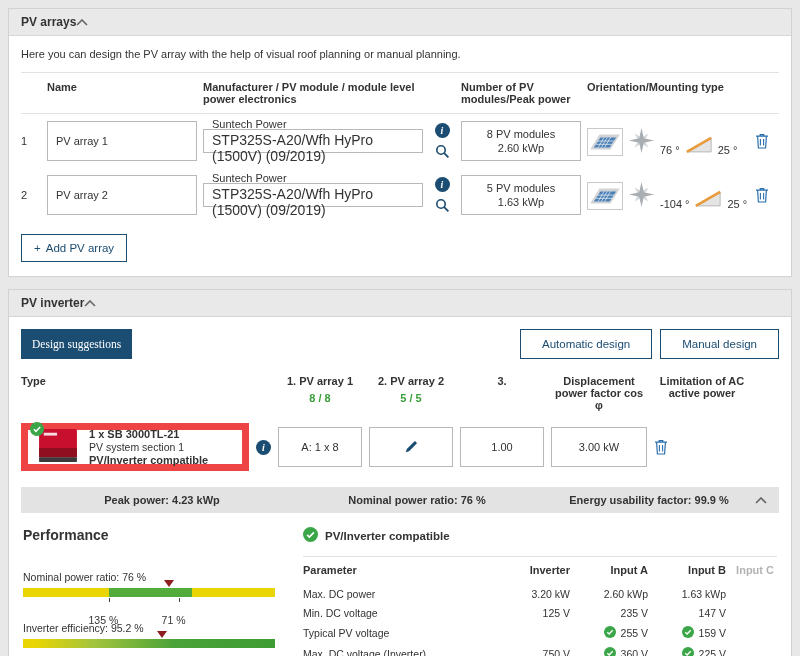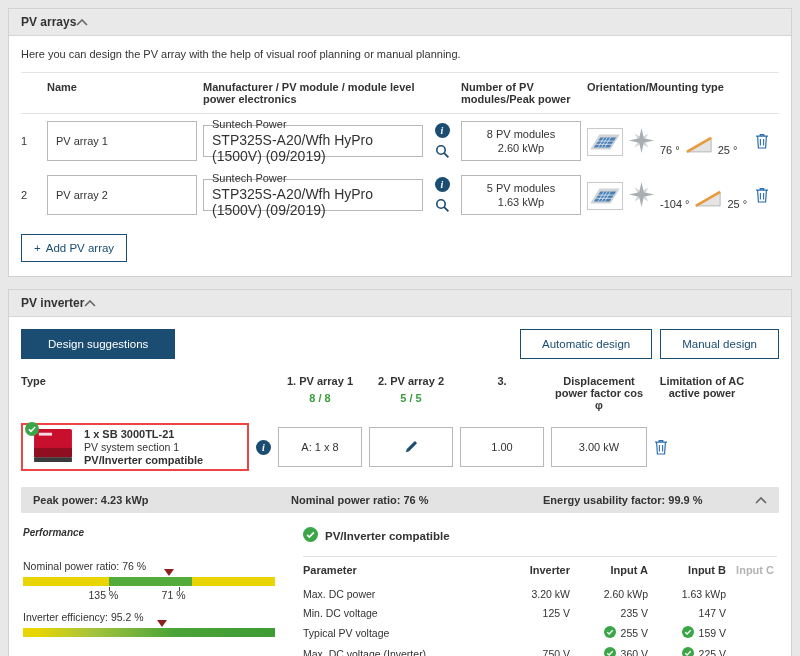--- a/index.html
+++ b/index.html
@@ -12,70 +12,70 @@
   .sec-body { padding:10px 12px 14px; }
   .desc { margin:2px 0 12px; }
 
   
   .arr-grid { display:grid; grid-template-columns:20px 150px 220px 26px 120px 1fr 24px; column-gap:6px; align-items:center; }
   .arr-head { font-weight:bold; border-top:1px solid #e2e2e2; border-bottom:1px solid #e2e2e2; padding:8px 0; align-items:start; }
   .arr-row { padding:7px 0; }
   .field { border:1px solid #b8b8b8; height:40px; width:100%; display:flex; align-items:center; padding:0 8px;
            background:#fff; font:inherit; color:#333; }
   input.field { outline:none; }
-  .mod-box { border:1px solid #b8b8b8; height:32px; padding:3px 8px; display:flex; flex-direction:column; justify-content:center; gap:2px; cursor:pointer; }
+  .mod-box { border:1px solid #b8b8b8; height:24px; padding:3px 8px; display:flex; flex-direction:column; justify-content:center; gap:2px; cursor:pointer; }
   .mod-line2 { font-size:14px; }
   .icon-stack { display:flex; flex-direction:column; gap:6px; align-items:center; }
   .centered-box { border:1px solid #b8b8b8; height:40px; display:flex; flex-direction:column; align-items:center; justify-content:center; gap:2px; }
   .orient { display:flex; align-items:flex-end; gap:5px; }
   .thumb { border:1px solid #c9c9c9; background:#fff; padding:1px; display:flex; cursor:pointer; }
   .icon-btn { background:none; border:none; padding:0; cursor:pointer; display:inline-flex; align-items:center; }
   .info-icon { width:15px; height:15px; border-radius:50%; background:#1b4c72; color:#fff; display:inline-flex;
                align-items:center; justify-content:center; font-size:10px; font-weight:bold; cursor:pointer;
                font-family:"Liberation Serif",serif; font-style:italic; }
   .info-icon::before { content:"i"; }
 
   .add-btn { margin-top:12px; background:#fff; border:1px solid #1b4c72; color:#1b4c72; padding:7px 12px;
              font-size:11.5px; font-family:inherit; cursor:pointer; display:inline-flex; gap:5px; align-items:center; }
 
   
   .toolbar { display:flex; justify-content:space-between; margin:2px 0 16px; }
-  .btn-primary { background:#1b4c72; color:#fff; border:1px solid #1b4c72; padding:8px 26px; font-size:11.5px; font-family:Liberation Sans, sans-serif; cursor:pointer; }
+  .btn-primary { background:#1b4c72; color:#fff; border:1px solid #1b4c72; padding:8px 10px; font-size:11.5px; font-family:Liberation Serif, serif; cursor:pointer; }
   .btn-outline { background:#fff; color:#1b4c72; border:1px solid #1b4c72; padding:8px 21px; font-size:11.5px; font-family:inherit; cursor:pointer; }
   .btn-group { display:flex; gap:8px; }
 
   .inv-grid { display:grid; grid-template-columns:250px 84px 84px 84px 96px 96px 22px; column-gap:7px; align-items:center; }
   .inv-head { align-items:start; padding-bottom:12px; }
   .inv-head .colc { text-align:center; font-weight:bold; }
   .inv-head .coll { text-align:left; font-weight:bold; }
   .count { color:#3a9e3a; margin-top:5px; font-weight:bold; }
   .type-cell { display:flex; align-items:center; gap:7px; }
-  .inv-type-box { border:2px solid #ef4444; display:flex; align-items:center; gap:9px; padding:4px 8px; height:48px; flex:1; }
+  .inv-type-box { border:7px solid #ef4444; display:flex; align-items:center; gap:9px; padding:4px 8px; height:48px; flex:1; }
   .img-wrap { position:relative; flex-shrink:0; }
   .img-wrap .chk { position:absolute; left:-6px; top:-6px; }
   .inv-name { font-weight:bold; }
   .inv-sec { font-size:10.5px; margin:1px 0; }
   .inv-comp { font-weight:bold; }
   .ibox { border:1px solid #b8b8b8; height:40px; display:flex; align-items:center; justify-content:center; background:#fff; cursor:pointer; }
 
-  .summary { background:#e3e3e3; display:flex; align-items:center; padding:7px 12px; font-weight:bold; margin-top:16px; }
+  .summary { background:#e3e3e3; display:flex; align-items:center; padding:7px 12px; font-weight:bold; margin-top:16px;text-align:center; }
   .summary .s1 { width:258px; } .summary .s2 { width:252px; } .summary .s3 { flex:1; }
 
   .details { display:flex; padding:14px 2px 6px; gap:18px; }
   .perf { width:262px; flex-shrink:0; }
-  .sub-title { font-weight:bold; font-size:10px; margin:0 0 22px;font-style:italic; }
+  .sub-title { font-weight:bold; font-size:14px; margin:0 0 28px; }
   .gauge { margin-bottom:6px; }
   .gauge-label { margin-bottom:5px; font-size:10.5px; }
   .bar { position:relative; height:9px; width:252px; }
   .bar-npr { background:linear-gradient(to right,#e9d503 0%,#e9d503 34%,#53ab3c 34%,#53ab3c 67%,#e9d503 67%,#e9d503 100%); }
   .bar-eff { background:linear-gradient(to right,#e9d503 0%,#e9d503 5%,#a3c43d 28%,#4aa338 60%,#3d9c33 100%); }
   .marker { position:absolute; top:-8px; width:0; height:0; border-left:5px solid transparent; border-right:5px solid transparent; border-top:7px solid #8e1f1f; }
   .tick { position:absolute; top:10px; width:1px; height:4px; background:#444; }
   .bar-labels { position:relative; height:16px; width:252px; font-size:10.5px; margin-top:3px; }
-  .bar-labels span { position:absolute; top:0; }
+  .bar-labels span { position:absolute; top:14px; }
 
   .compat { flex:1; }
   .compat-title { display:flex; align-items:center; gap:7px; font-weight:bold; font-size:11.5px; margin:0 0 12px; }
   .cmp-grid { display:grid; grid-template-columns:205px 58px 74px 74px 44px; column-gap:4px; align-items:center; }
   .cmp-head { font-weight:bold; border-top:1px solid #e0e0e0; padding:7px 0 8px; }
   .cmp-head .hc-muted { color:#b3b3b3; }
   .cmp-row { padding:3.5px 0; font-size:10.5px; }
   .cell-r { text-align:right; }
   .cell-chk { display:flex; justify-content:flex-end; align-items:center; gap:5px; }
 

